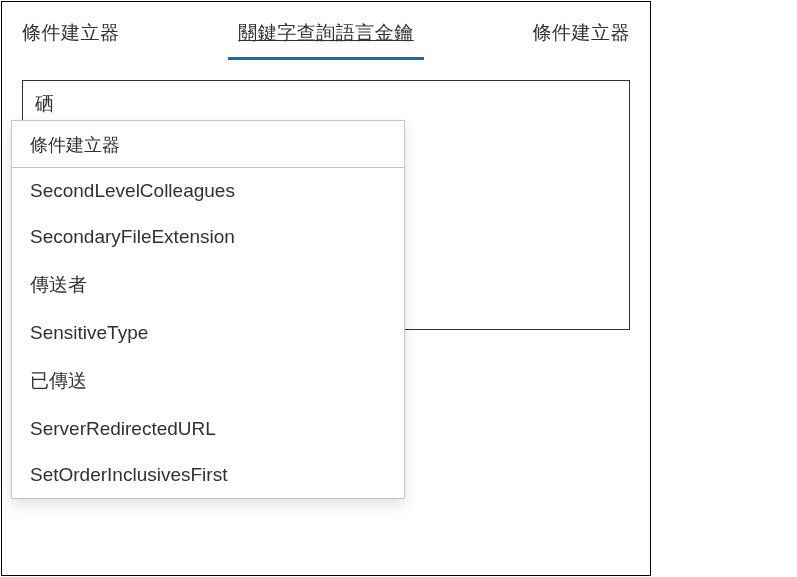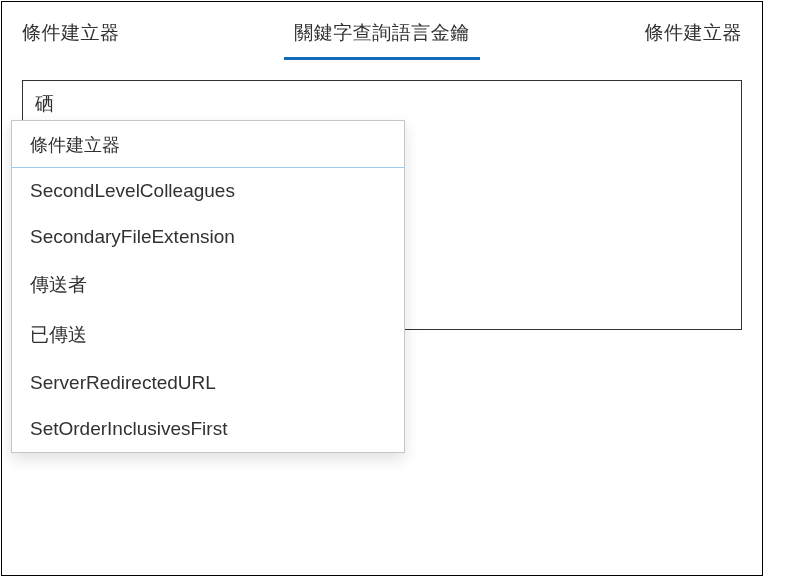--- a/index.html
+++ b/index.html
@@ -9,41 +9,42 @@
     }
     body {
       font-family: "Segoe UI", "Microsoft JhengHei", Arial, sans-serif;
       background: #ffffff;
       width: 797px;
       height: 577px;
       overflow: hidden;
     }
     .container {
       border: 1px solid #000;
-      width: 762px;
+      width: 650px;
       height: 575px;
       margin: 1px;
       position: relative;
     }
     .tabs {
       display: flex;
       justify-content: space-between;
       padding: 18px 10px 0 10px;
       align-items: flex-start;
     }
     .tab {
       font-size: 19px;
       color: #323130;
       padding: 0 10px 14px 10px;
       cursor: pointer;
       position: relative;
       letter-spacing: 0.5px;
     }
     .tab.active {
       color: #323130;
+      text-decoration: underline;
     }
     .tab.active::after {
       content: "";
       position: absolute;
       left: 0;
       right: 0;
       bottom: 0;
       height: 3px;
       background: #0f6cbd;
     }
@@ -103,19 +104,20 @@
   <div class="textarea-wrapper">
     <textarea class="query-textarea" style="">硒</textarea>
   </div>
 
   <div class="suggestions">
     <div class="suggestions-header">條件建立器</div>
     <ul class="suggestions-list">
       <li class="suggestion-item">SecondLevelColleagues</li>
       <li class="suggestion-item">SecondaryFileExtension</li>
       <li class="suggestion-item">傳送者</li>
+      <li class="suggestion-item">SensitiveType</li>
       <li class="suggestion-item">已傳送</li>
       <li class="suggestion-item">ServerRedirectedURL</li>
       <li class="suggestion-item">SetOrderInclusivesFirst</li>
     </ul>
   </div>
 
 </div>
 
 </body></html>

